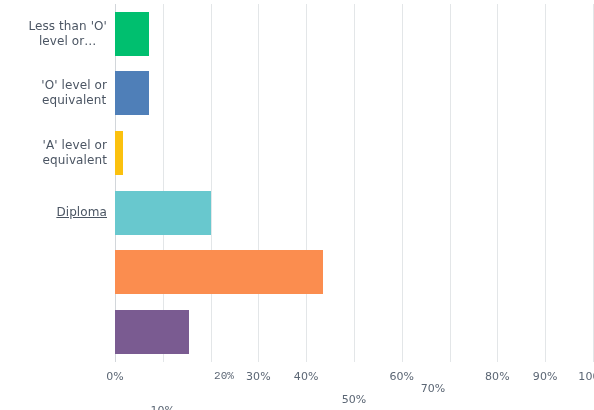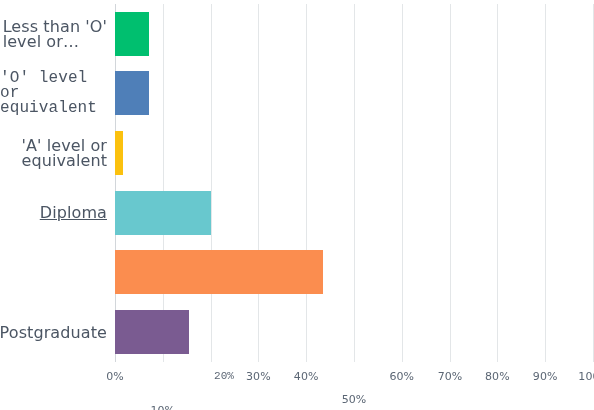--- a/index.html
+++ b/index.html
@@ -75,22 +75,22 @@
     height: 358px;
   }
   .cat-label {
     position: absolute;
     right: 0;
     width: 107px;
     height: 59.6px;
     display: flex;
     align-items: center;
     justify-content: flex-end;
-    text-align: left;
-    font-size: 16px;
+    text-align: center;
+    font-size: 12px;
     line-height: 15px;
     color: #4b5563;
     letter-spacing: 0.1px;
     white-space: pre-line;
   }
 
   
   .x-axis {
     position: absolute;
     left: 115px;
@@ -112,26 +112,25 @@
   }
 </style>
 </head>
 <body>
 
 <div id="chart-root">
 
   <div class="cat-labels">
     <div class="cat-label" style="top: 0px; height: 59.6667px;">Less than 'O'
 level or…</div>
-    <div class="cat-label" style="top: 59.6667px; height: 59.6667px; font-family: Liberation Mono, monospace;">'O' level or
+    <div class="cat-label" style="top: 59.6667px; height: 59.6667px;">'O' level or
 equivalent</div>
     <div class="cat-label" style="top: 119.333px; height: 59.6667px;">'A' level or
 equivalent</div>
     <div class="cat-label" style="top: 179px; height: 59.6667px; text-decoration: underline;">Diploma</div>
-    <div class="cat-label" style="top: 298.333px; height: 59.6667px;">Postgraduate</div>
   </div>
 
   <div class="plot-area">
     <div class="gridlines">
         <div class="gridline axis-zero" style="left: 0px;"></div>
         <div class="gridline" style="left: 47.8px;"></div>
         <div class="gridline" style="left: 95.6px;"></div>
         <div class="gridline" style="left: 143.4px;"></div>
         <div class="gridline" style="left: 191.2px;"></div>
         <div class="gridline" style="left: 239px;"></div>
@@ -164,19 +163,19 @@
   </div>
 
   <div class="x-axis">
       <span class="x-tick" style="left: 0px;">0%</span>
       <span class="x-tick" style="left: 47.8px; margin-top: 34px;">10%</span>
       <span class="x-tick" style="left: 109px; font-family: Liberation Mono, monospace;">20%</span>
       <span class="x-tick" style="left: 143.4px;">30%</span>
       <span class="x-tick" style="left: 191.2px;">40%</span>
       <span class="x-tick" style="left: 239px; margin-top: 23px;">50%</span>
       <span class="x-tick" style="left: 286.8px;">60%</span>
-      <span class="x-tick" style="left: 335px;">70%</span>
+      <span class="x-tick" style="left: 318px; margin-top: 12px;">70%</span>
       <span class="x-tick" style="left: 382.4px;">80%</span>
       <span class="x-tick" style="left: 430.2px;">90%</span>
       <span class="x-tick last" style="left: 478px;">100%</span>
     </div>
 
 </div>
 
 </body></html>

